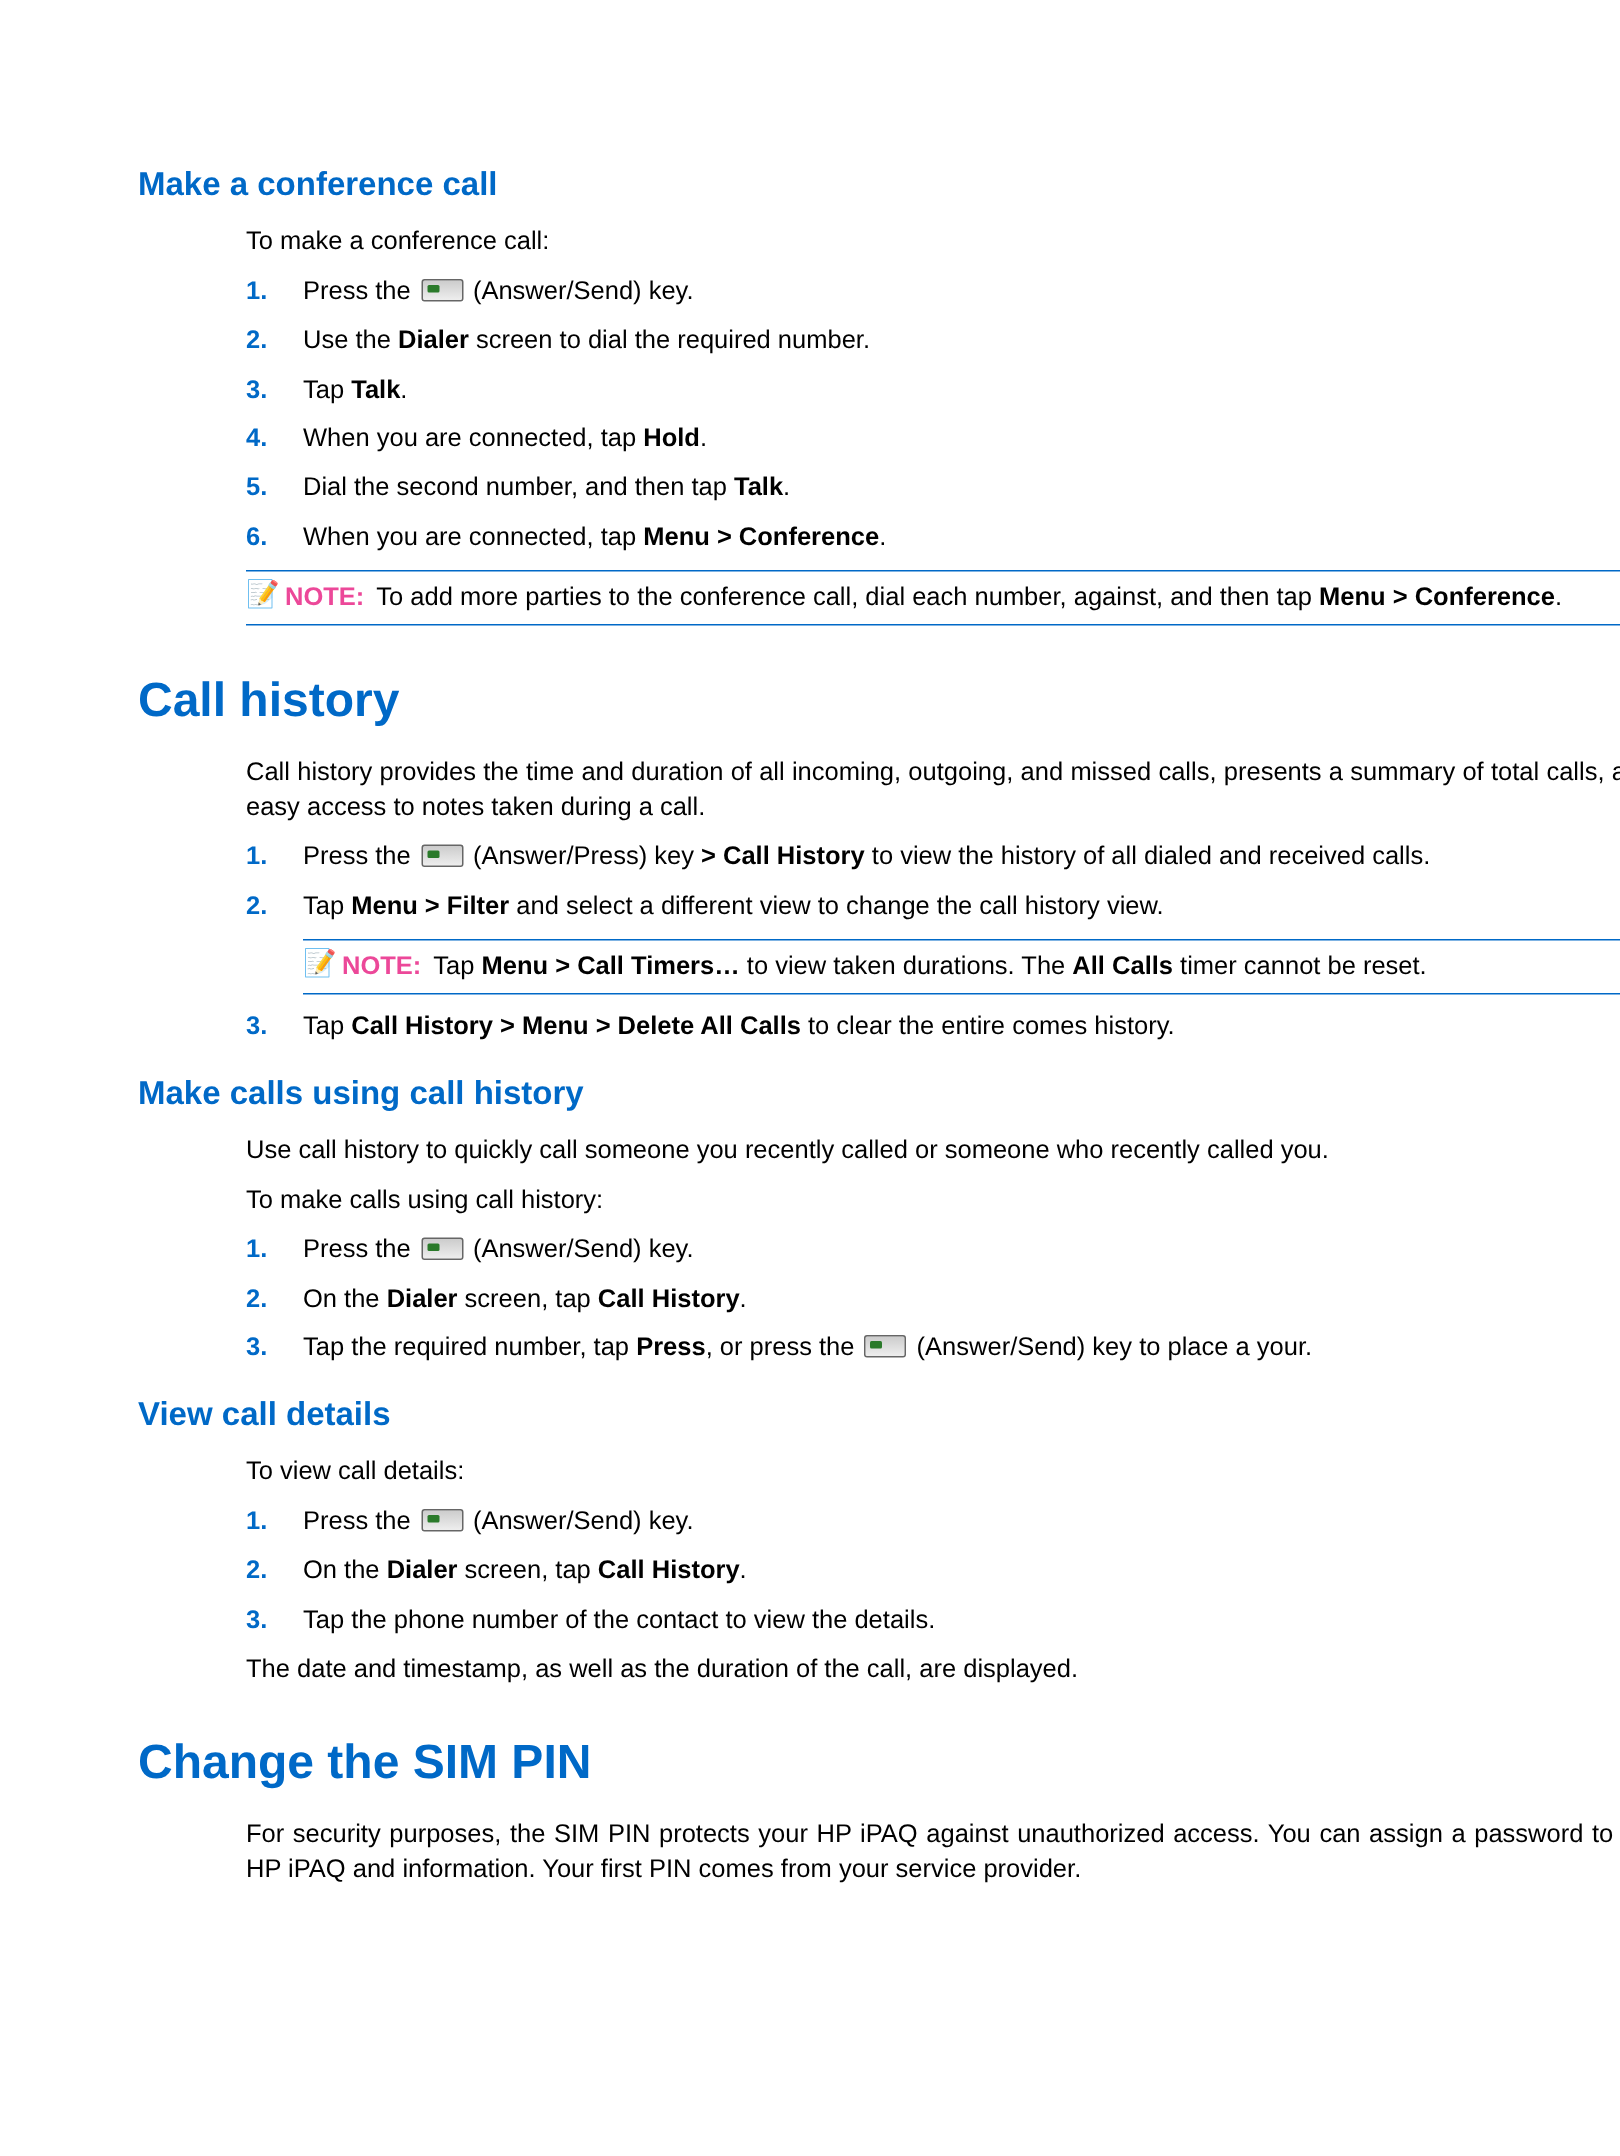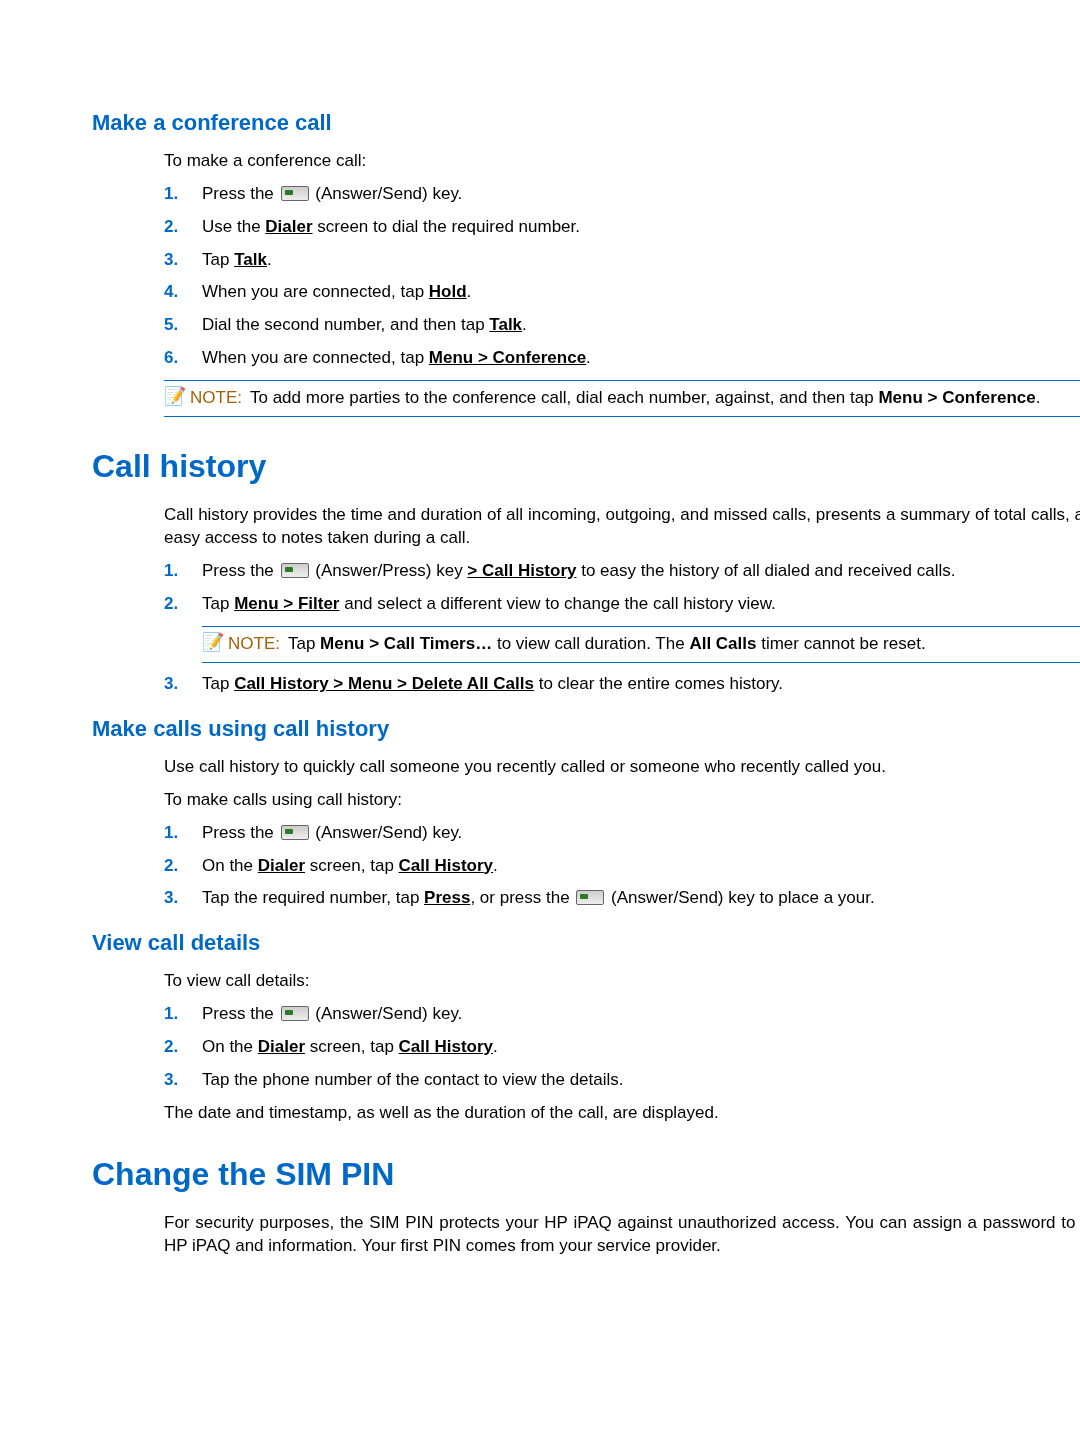--- a/index.html
+++ b/index.html
@@ -60,21 +60,20 @@
     font-weight: bold;
     width: 38px;
     flex: 0 0 38px;
   }
   .txt {
     flex: 1;
     text-align: justify;
   }
   .txt strong, p strong {
     font-weight: bold;
-    text-decoration: underline;
   }
 
   
   .note {
     border-top: 1px solid #0069c7;
     border-bottom: 1px solid #0069c7;
     padding: 6px 0;
     margin: 8px 0;
     display: flex;
     align-items: flex-start;
@@ -84,22 +83,22 @@
     width: 26px;
     color: #666;
     font-size: 18px;
     line-height: 1.1;
   }
   .note .note-body {
     flex: 1;
     text-align: justify;
   }
   .note-label {
-    color: #a16207;
-    font-weight: normal;
+    color: #ec4899;
+    font-weight: bold;
     margin-right: 8px;
   }
 
   
   .key-icon {
     display: inline-block;
     width: 26px;
     height: 13px;
     border: 1px solid #666;
     border-radius: 2px;
@@ -162,32 +161,32 @@
       </span>
     </div>
   </div>
 
   <div class="h1">Call history</div>
   <div class="body-indent">
     <p class="intro">Call history provides the time and duration of all incoming, outgoing, and missed calls, presents a summary of total calls, and provides easy access to notes taken during a call.</p>
     <div class="olist">
       <div class="item">
         <span class="num">1.</span>
-        <span class="txt"><span>Press the </span><span class="key-icon"></span><span> (Answer/Press) key </span><strong>&gt; Call History</strong><span> to easy the history of all dialed and received calls.</span></span>
+        <span class="txt"><span>Press the </span><span class="key-icon"></span><span> (Answer/Press) key </span><strong>&gt; Call History</strong><span> to view the history of all dialed and received calls.</span></span>
       </div>
       <div class="item">
         <span class="num">2.</span>
         <span class="txt"><span>Tap </span><strong>Menu &gt; Filter</strong><span> and select a different view to change the call history view.</span></span>
       </div>
     </div>
 
     <div class="note" style="margin-left:38px;">
       <span class="note-icon">📝</span>
       <span class="note-body">
-        <span class="note-label">NOTE:</span><span>Tap </span><strong>Menu &gt; Call Timers…</strong><span> to view call duration. The </span><strong>All Calls</strong><span> timer cannot be reset.</span>
+        <span class="note-label">NOTE:</span><span>Tap </span><strong>Menu &gt; Call Timers…</strong><span> to view taken durations. The </span><strong>All Calls</strong><span> timer cannot be reset.</span>
       </span>
     </div>
     <div class="olist">
       <div class="item">
         <span class="num">3.</span>
         <span class="txt"><span>Tap </span><strong>Call History &gt; Menu &gt; Delete All Calls</strong><span> to clear the entire comes history.</span></span>
       </div>
     </div>
   </div>
 

